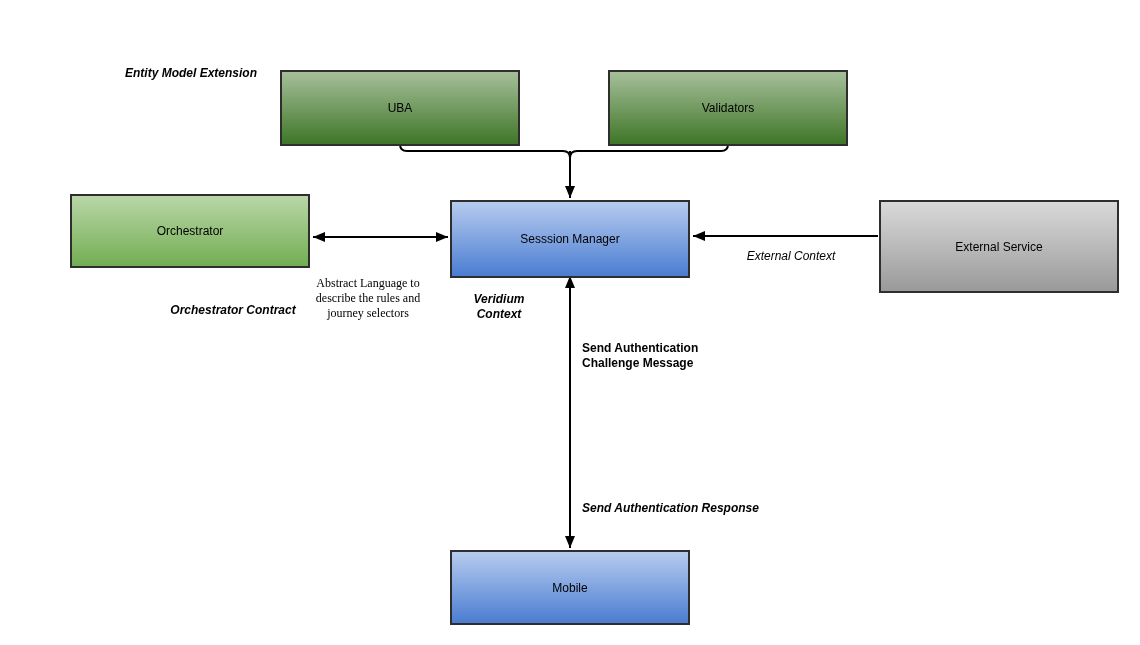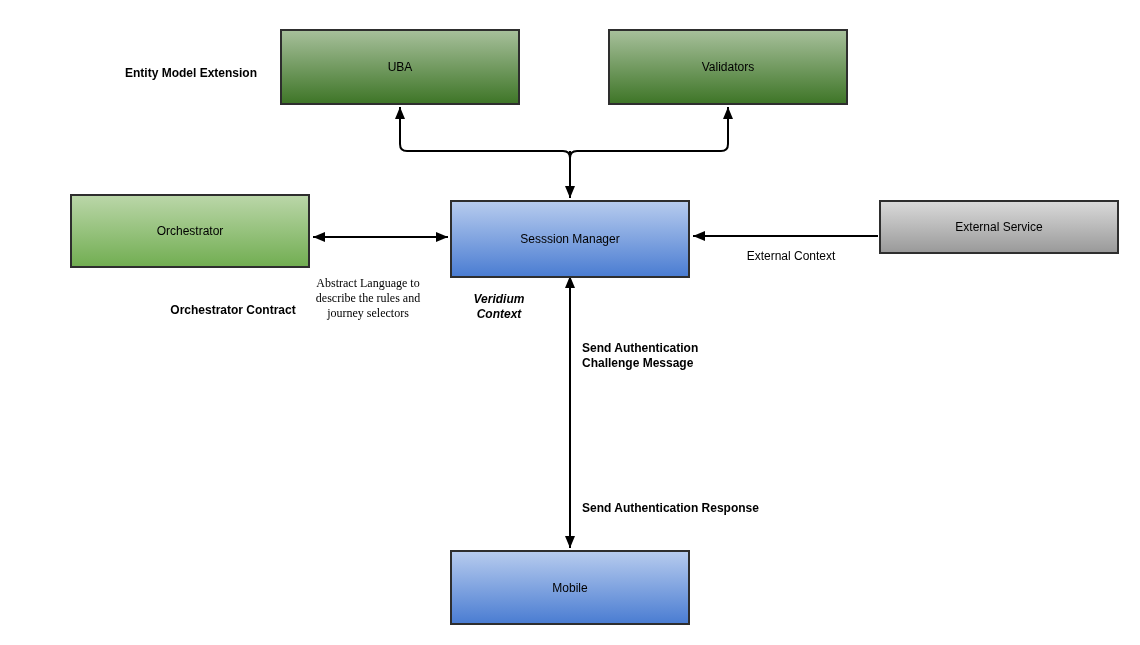--- a/index.html
+++ b/index.html
@@ -27,32 +27,32 @@
   .box {
     position: absolute;
     box-sizing: border-box;
     border: 2px solid var(--box-border, #2e2e2e);
     display: flex;
     align-items: center;
     justify-content: center;
     font-size: 12px;
     text-align: center;
   }
-  .box.green-dark  { background: linear-gradient(to bottom, var(--green-dark-top, #a6bf9a), var(--green-dark-bottom, #3f7628)); }
+  .box.green-dark  { background: linear-gradient(to bottom, var(--green-dark-top, #a6bf9a), var(--green-dark-bottom, #3f7628)); margin-top: 41px; }
   .box.green-light { background: linear-gradient(to bottom, var(--green-light-top, #bad6a8), var(--green-light-bottom, #72ae52)); }
   .box.blue        { background: linear-gradient(to bottom, var(--blue-top, #b6cbee), var(--blue-bottom, #4b7dd2)); }
   .box.gray        { background: linear-gradient(to bottom, var(--gray-top, #d9d9d9), var(--gray-bottom, #9a9a9a)); }
   .note {
     position: absolute;
     font-size: 12px;
     line-height: 15px;
   }
   .note.bold { font-weight: bold; }
   .note.center { text-align: center; }
-  .note.nowrap { white-space: nowrap; }
+  .note.nowrap { white-space: nowrap; font-style: italic; }
 </style>
 </head>
 <body>
 
 <div class="canvas">
 
   <svg class="arrows" viewBox="0 0 1140 645" xmlns="http://www.w3.org/2000/svg">
     <defs>
       <marker id="arrowhead" viewBox="0 0 12 10" refX="12" refY="5" markerWidth="12" markerHeight="10" markerUnits="userSpaceOnUse" orient="auto-start-reverse">
         <path d="M0,0 L12,5 L0,10 Z"></path>
@@ -75,21 +75,21 @@
   </div>
 
   <div class="box green-light" style="left:70px; top:194px; width:240px; height:74px;">
     <span>Orchestrator</span>
   </div>
 
   <div class="box blue" style="left:450px; top:200px; width:240px; height:78px;">
     <span>Sesssion Manager</span>
   </div>
 
-  <div class="box gray" style="left:879px; top:200px; width:240px; height:54px;">
+  <div class="box gray" style="left:879px; top:200px; width:240px; height:93px;">
     <span>External Service</span>
   </div>
 
   <div class="box blue" style="left:450px; top:550px; width:240px; height:75px;">
     <span>Mobile</span>
   </div>
 
   <div class="note bold center nowrap" style="left:111px; top:66px; width:160px;">Entity Model Extension</div>
 
   <div class="note bold center nowrap" style="left:153px; top:303px; width:160px;">Orchestrator Contract</div>

